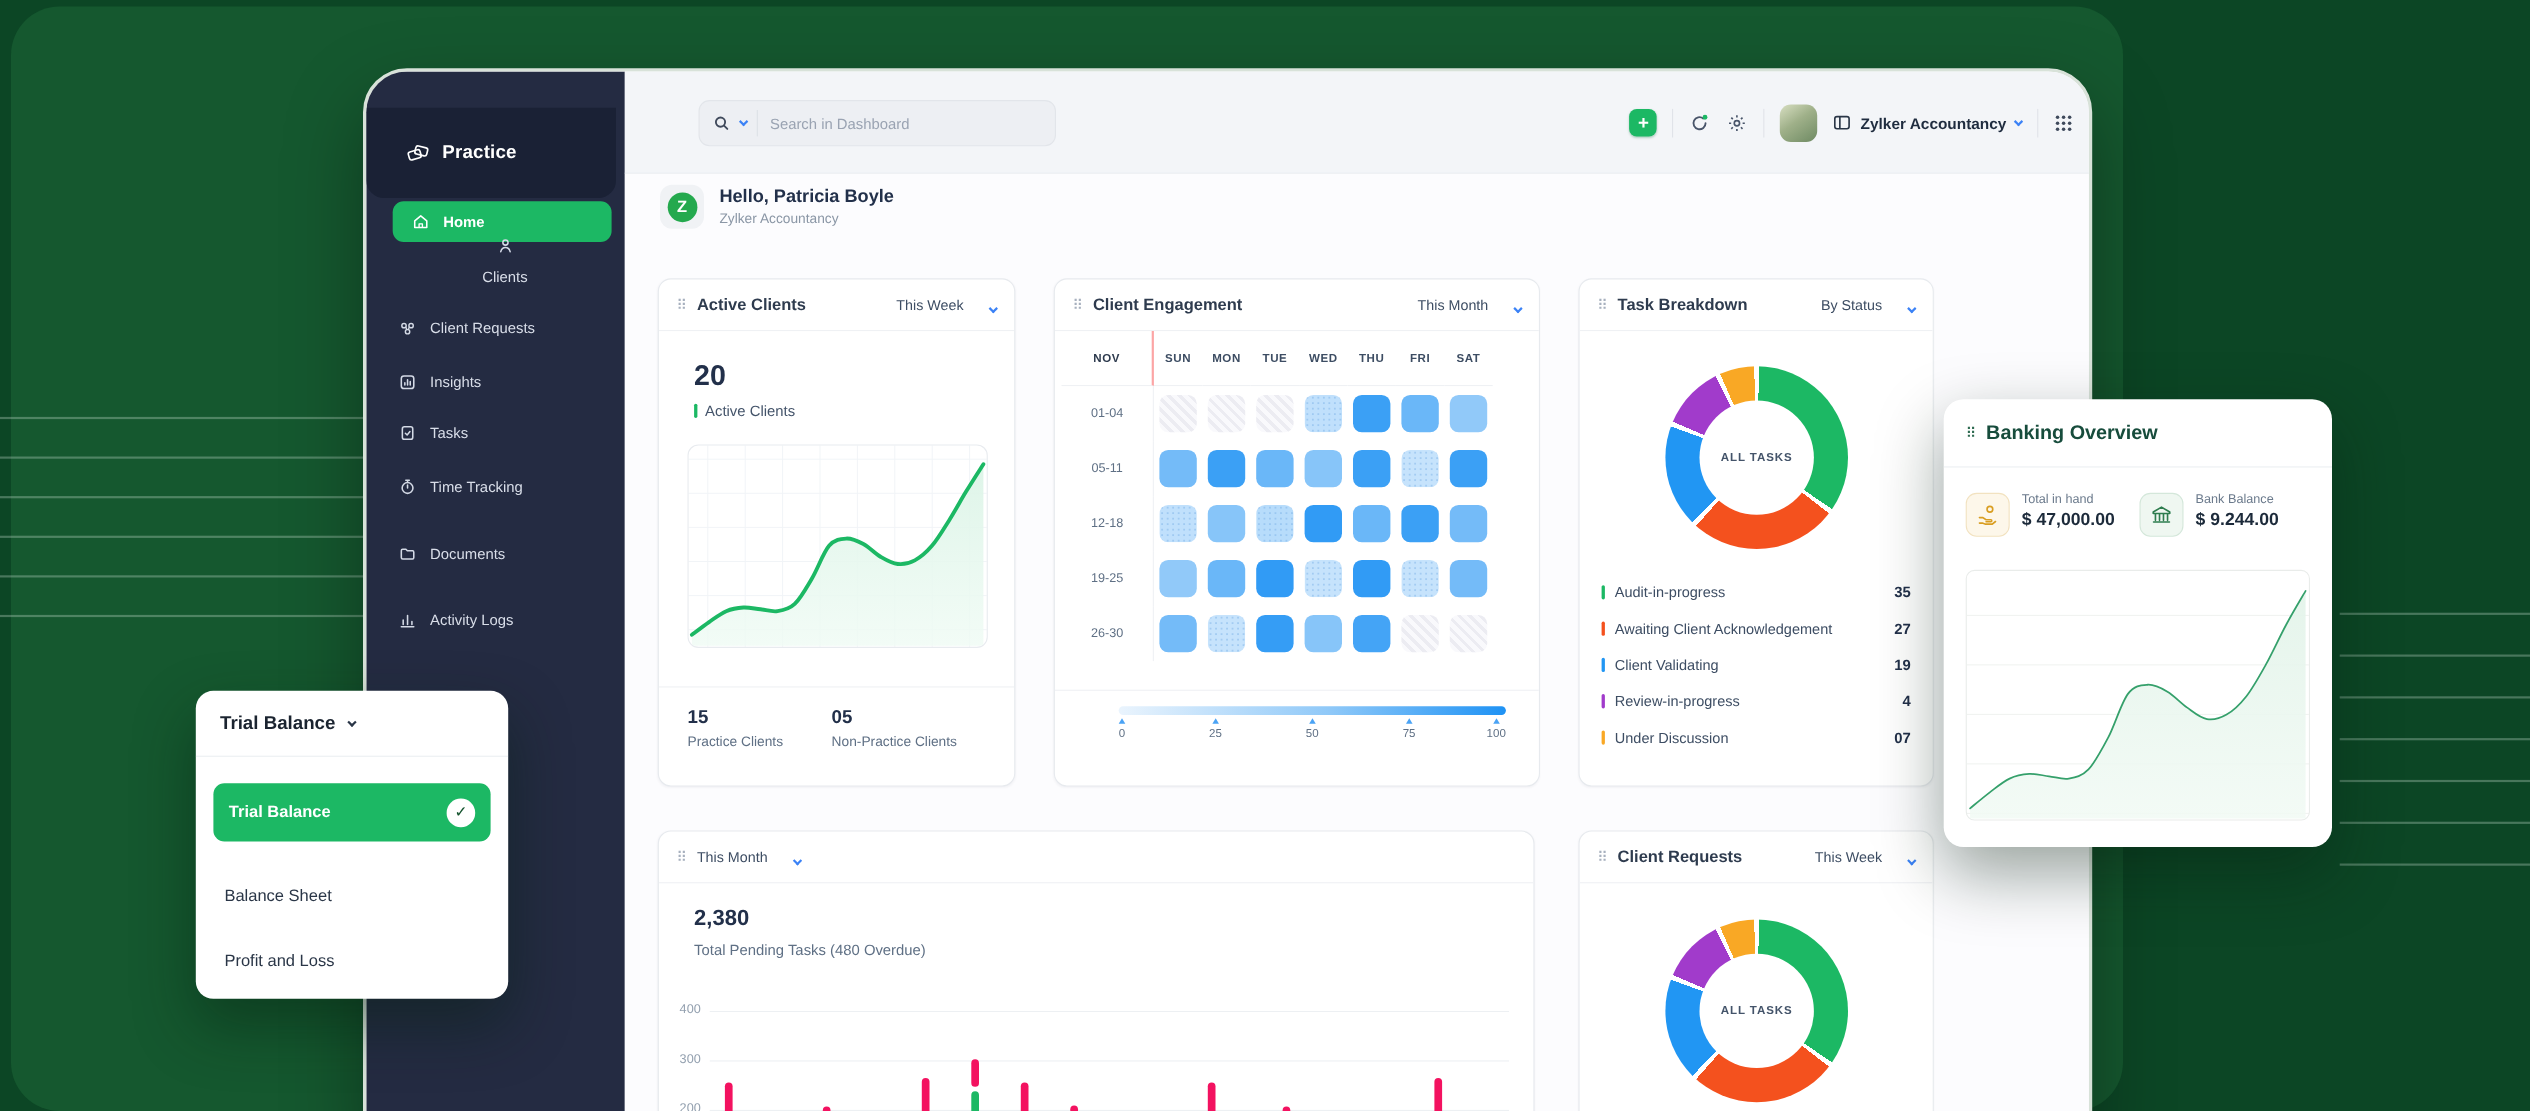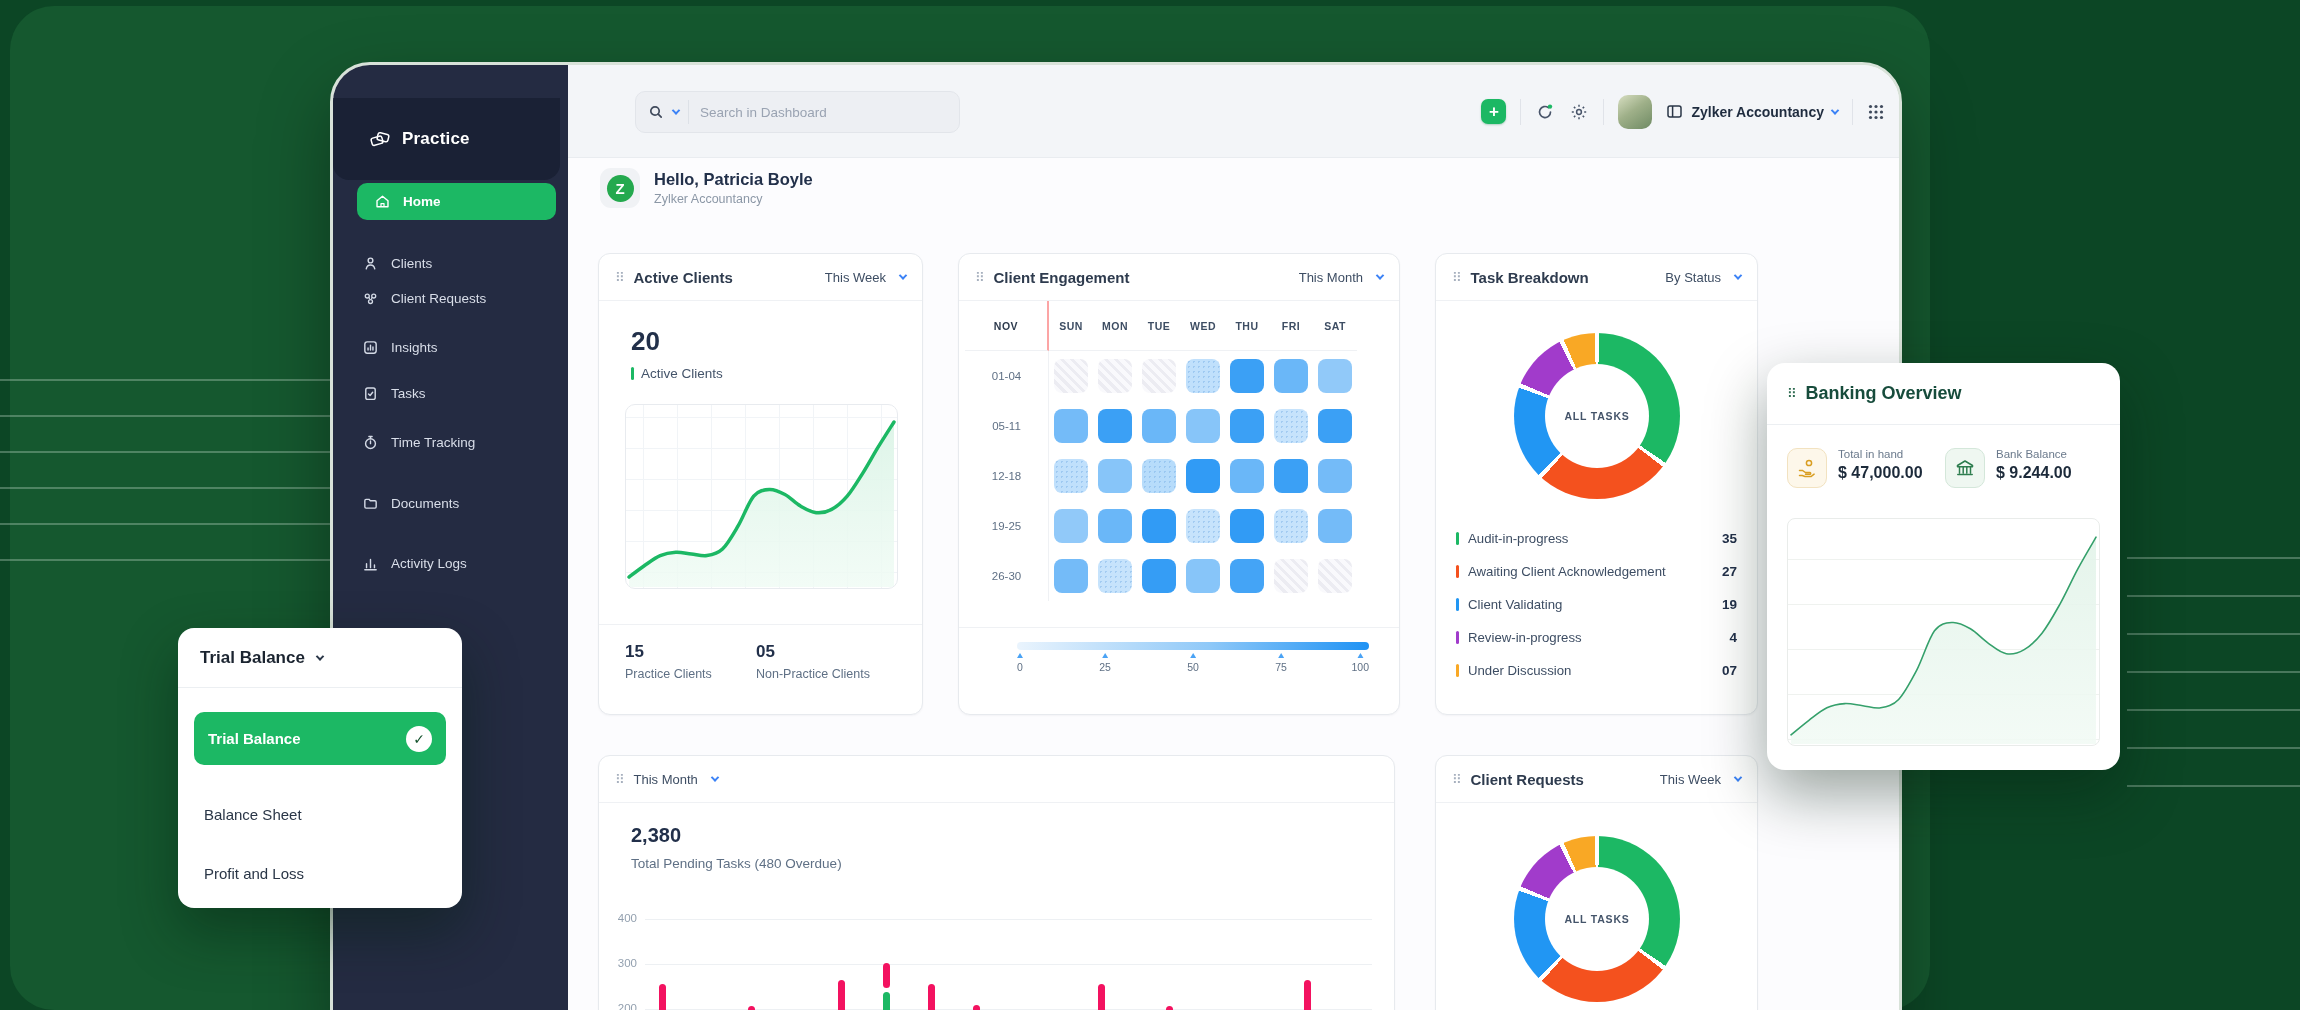--- a/index.html
+++ b/index.html
@@ -54,21 +54,21 @@
     display:flex;align-items:center;justify-content:center;}
   #greeting .g-title{font-size:16.5px;font-weight:700;color:#22304A;}
   #greeting .g-sub{font-size:12.5px;color:#8B97A6;margin-top:3px;}
 
   
   .card{position:absolute;background:#fff;border:1px solid #E7EAEE;border-radius:12px;
     box-shadow:0 1px 2px rgba(16,24,40,.04);overflow:hidden;}
   .card-head{height:47px;display:flex;align-items:center;padding:0 16px;border-bottom:1px solid #EFF1F4;}
   .drag{color:#A7B0BE;font-size:13px;margin-right:9px;cursor:grab;line-height:1;}
   .card-title{font-size:15px;font-weight:700;color:#2E3B4E;flex:1;}
-  .filter{display:flex;align-items:center;gap:14px;font-size:13px;color:#3D4D63;cursor:pointer;}
+  .filter{display:flex;align-items:flex-end;gap:24px;font-size:13px;color:#3D4D63;cursor:pointer;}
 
   #card-active{left:30px;top:95px;width:325px;height:462px;}
   .big-num{font-size:26px;font-weight:700;color:#22304A;}
   .tick-row{display:flex;align-items:center;gap:7px;font-size:13.5px;color:#44546A;}
   .tick{width:3px;height:13px;border-radius:2px;background:#1CB864;}
   #ac-chart{position:absolute;left:26px;top:150px;width:273px;height:185px;border:1px solid #E8EBEF;border-radius:10px;
     background-image:linear-gradient(to right,#F1F4F7 1px,transparent 1px),linear-gradient(to bottom,#F1F4F7 1px,transparent 1px);
     background-size:34px 100%,100% 31px;background-position:17px 0,0 12px;overflow:hidden;}
   #ac-divider{position:absolute;left:0;right:0;top:370px;height:1px;background:#EFF1F4;}
   .stat-val{font-size:17px;font-weight:700;color:#22304A;}
@@ -177,21 +177,21 @@
 
     <div class="nav-item active" style="top:118px;margin-left:12px;">
       <span>
           <svg width="17" height="17" viewBox="0 0 18 18" fill="none" stroke="#fff" stroke-width="1.5" stroke-linejoin="round">
             <path d="M3.2 8.2 9 3.4l5.8 4.8v6.4H3.2z"></path>
             <path d="M7.4 14.6v-3.4h3.2v3.4" stroke-width="1.3"></path>
           </svg>
         </span>
       <span>Home</span>
     </div>
-    <div class="nav-item" style="top:180px;">
+    <div class="nav-item" style="top:150px;flex-direction:column;">
       <span>
           <svg width="17" height="17" viewBox="0 0 18 18" fill="none" stroke="#D4DAE6" stroke-width="1.5" stroke-linecap="round">
             <circle cx="9" cy="5.8" r="2.5"></circle>
             <path d="M4.5 14.6c.6-2.7 2.2-4 4.5-4s3.9 1.3 4.5 4"></path>
           </svg>
         </span>
       <span>Clients</span>
     </div>
     <div class="nav-item" style="top:215px;">
       <span>

